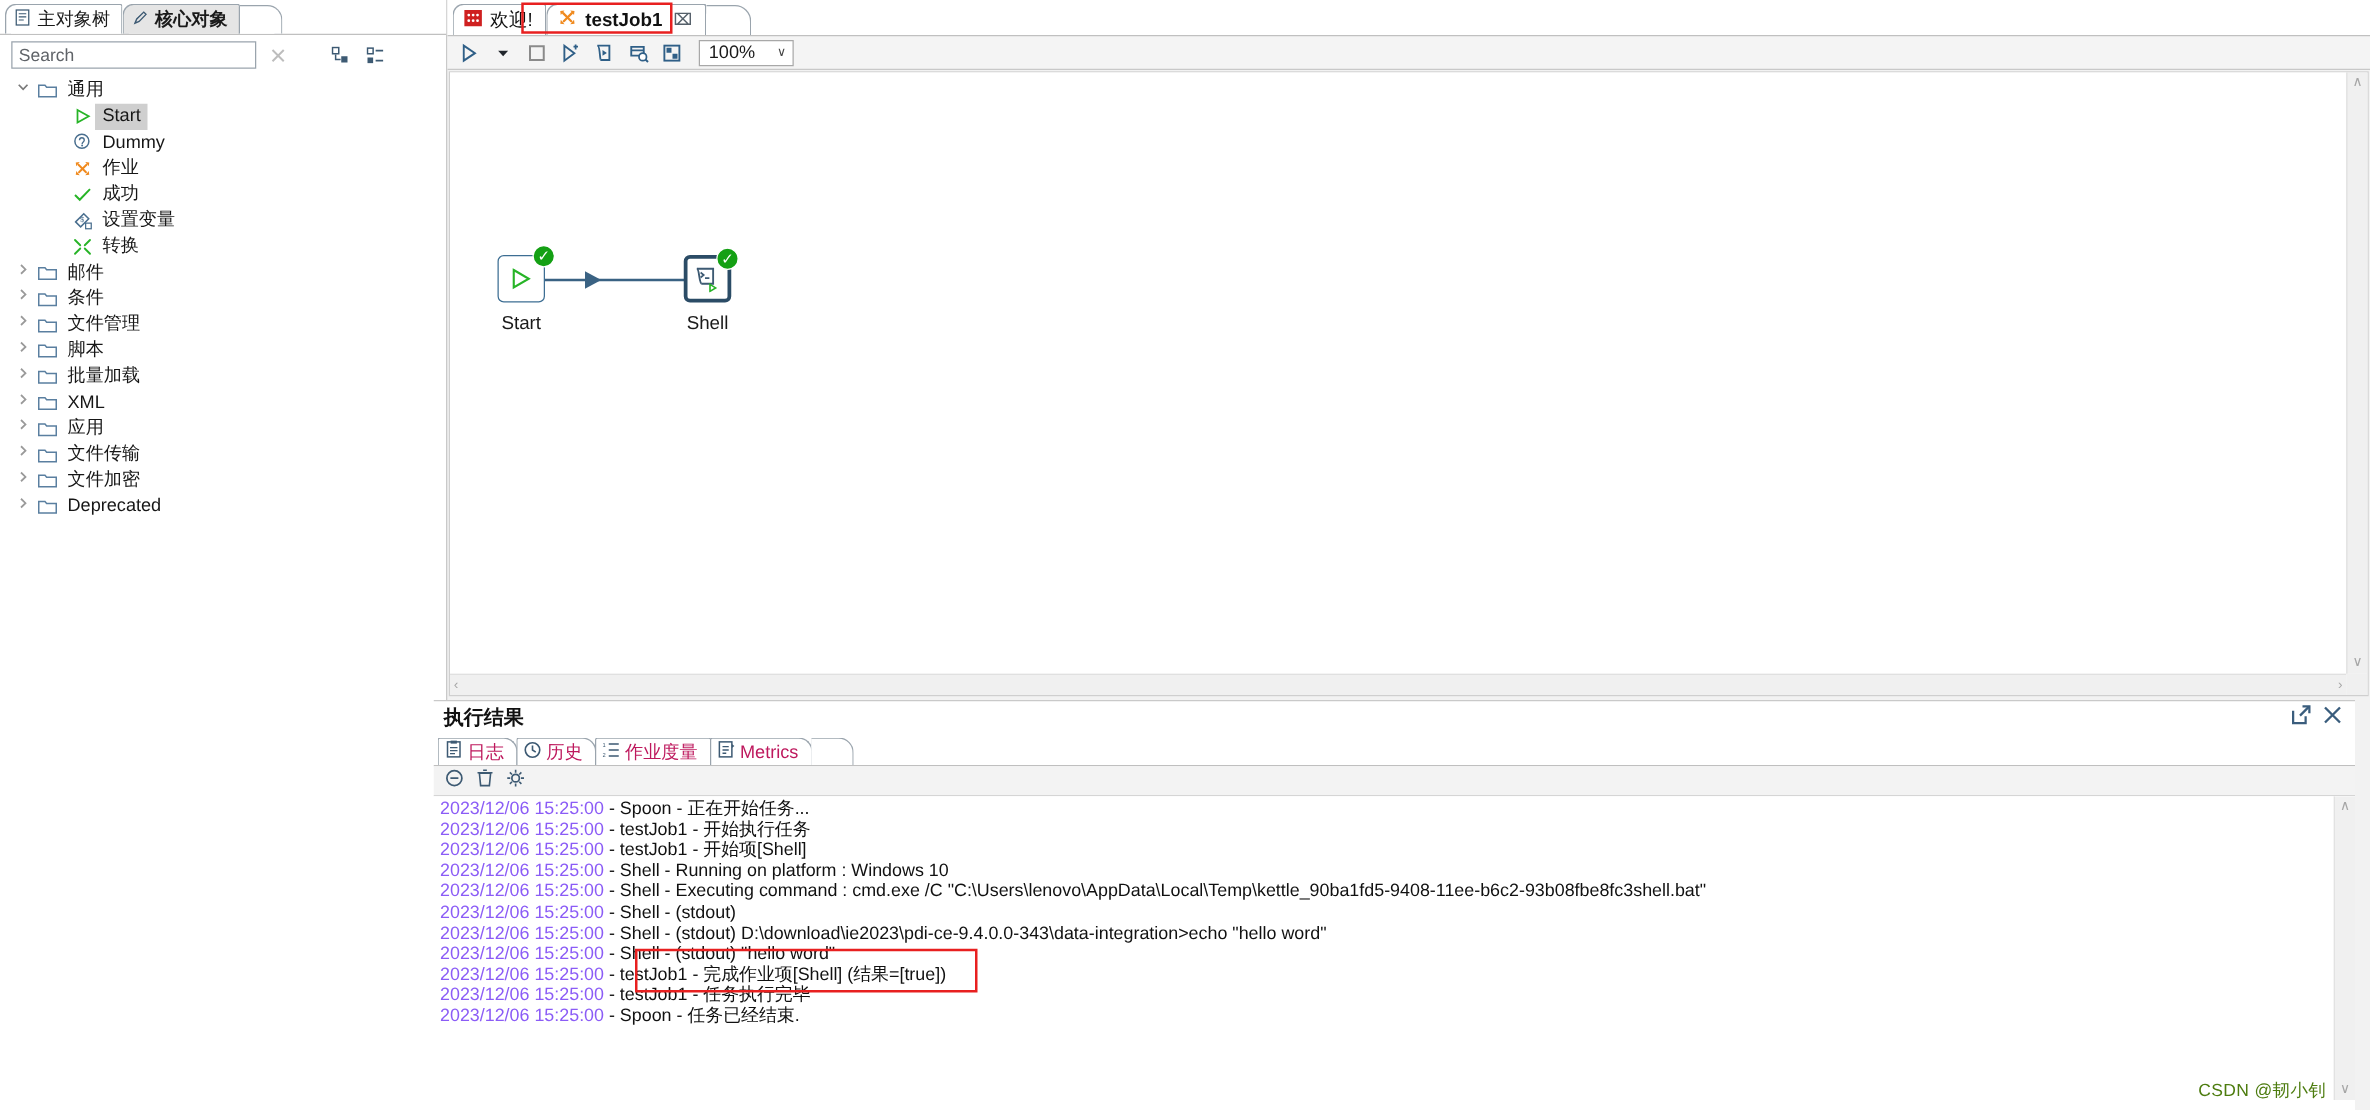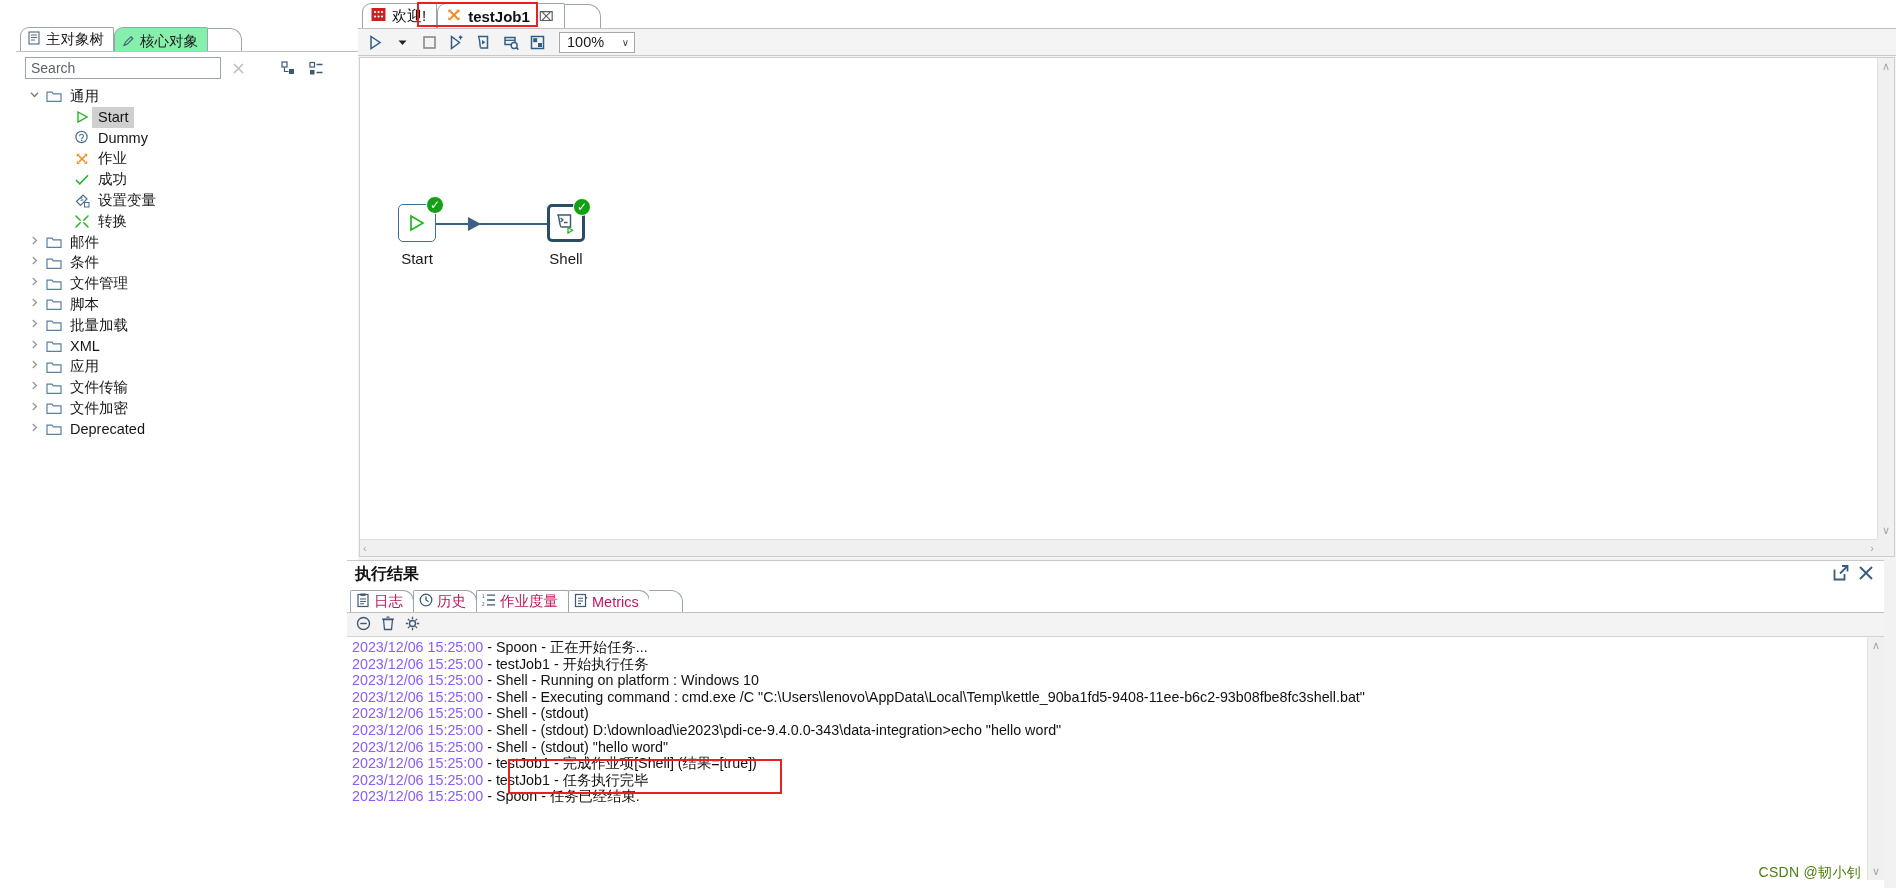--- a/index.html
+++ b/index.html
@@ -9,25 +9,24 @@
     overflow: hidden;
     background: #ffffff;
     font-family: "Liberation Sans", "DejaVu Sans", sans-serif;
     font-size: 15px;
     color: #1a1a1a;
   }
   #app { position: relative; width: 1896px; height: 888px; }
 
   
   #left-panel {
-    position: absolute; left: 16px; top: 0;
+    position: absolute; left: 0; top: 0;
     width: 358px; height: 684px;
     background: #ffffff;
     border-right: 1px solid #b8b8b8;
-    margin-top: 24px;
   }
   .tabstrip {
     position: relative;
     height: 28px;
     background: #ffffff;
     border-bottom: 1px solid #c0c0c0;
     display: flex;
     align-items: flex-end;
     padding-left: 4px;
   }
@@ -38,21 +37,21 @@
     font-size: 14.5px;
     color: #1a1a1a;
     background: #ffffff;
     border: 1px solid #9aa4ad;
     border-bottom: none;
     border-top-left-radius: 9px;
     border-top-right-radius: 2px;
     position: relative;
     white-space: nowrap;
   }
-  .vtab.active { background: #86efac; font-weight: 400; align-items: flex-end; }
+  .vtab.active { background: #e5e5e5; font-weight: 700; }
   .vtab-empty {
     width: 34px; height: 23px;
     border: 1px solid #9aa4ad; border-bottom: none; border-left: none;
     border-top-right-radius: 12px;
     background: #fff;
   }
 
   
   .search-row {
     display: flex; align-items: center;
@@ -744,20 +743,21 @@
             <circle cx="7.5" cy="7.5" r="3" fill="none" stroke="#3d5a73" stroke-width="1.4"></circle>
             <path d="M7.5 .8v2.4M7.5 11.8v2.4M.8 7.5h2.4M11.8 7.5h2.4M2.9 2.9l1.7 1.7M10.4 10.4l1.7 1.7M12.1 2.9l-1.7 1.7M4.6 10.4l-1.7 1.7" stroke="#3d5a73" stroke-width="1.3"></path>
           </svg>
       </span>
     </div>
 
     <div id="log-area">
       <div id="log-lines">
           <div class="logline"><span class="ts">2023/12/06 15:25:00</span><span> - Spoon - 正在开始任务...</span></div>
           <div class="logline"><span class="ts">2023/12/06 15:25:00</span><span> - testJob1 - 开始执行任务</span></div>
+          <div class="logline"><span class="ts">2023/12/06 15:25:00</span><span> - testJob1 - 开始项[Shell]</span></div>
           <div class="logline"><span class="ts">2023/12/06 15:25:00</span><span> - Shell - Running on platform : Windows 10</span></div>
           <div class="logline"><span class="ts">2023/12/06 15:25:00</span><span> - Shell - Executing command : cmd.exe /C "C:\Users\lenovo\AppData\Local\Temp\kettle_90ba1fd5-9408-11ee-b6c2-93b08fbe8fc3shell.bat"</span></div>
           <div class="logline"><span class="ts">2023/12/06 15:25:00</span><span> - Shell - (stdout)</span></div>
           <div class="logline"><span class="ts">2023/12/06 15:25:00</span><span> - Shell - (stdout) D:\download\ie2023\pdi-ce-9.4.0.0-343\data-integration&gt;echo "hello word"</span></div>
           <div class="logline"><span class="ts">2023/12/06 15:25:00</span><span> - Shell - (stdout) "hello word"</span></div>
           <div class="logline"><span class="ts">2023/12/06 15:25:00</span><span> - testJob1 - 完成作业项[Shell] (结果=[true])</span></div>
           <div class="logline"><span class="ts">2023/12/06 15:25:00</span><span> - testJob1 - 任务执行完毕</span></div>
           <div class="logline"><span class="ts">2023/12/06 15:25:00</span><span> - Spoon - 任务已经结束.</span></div>
         </div>
       <div id="log-redbox"></div>

